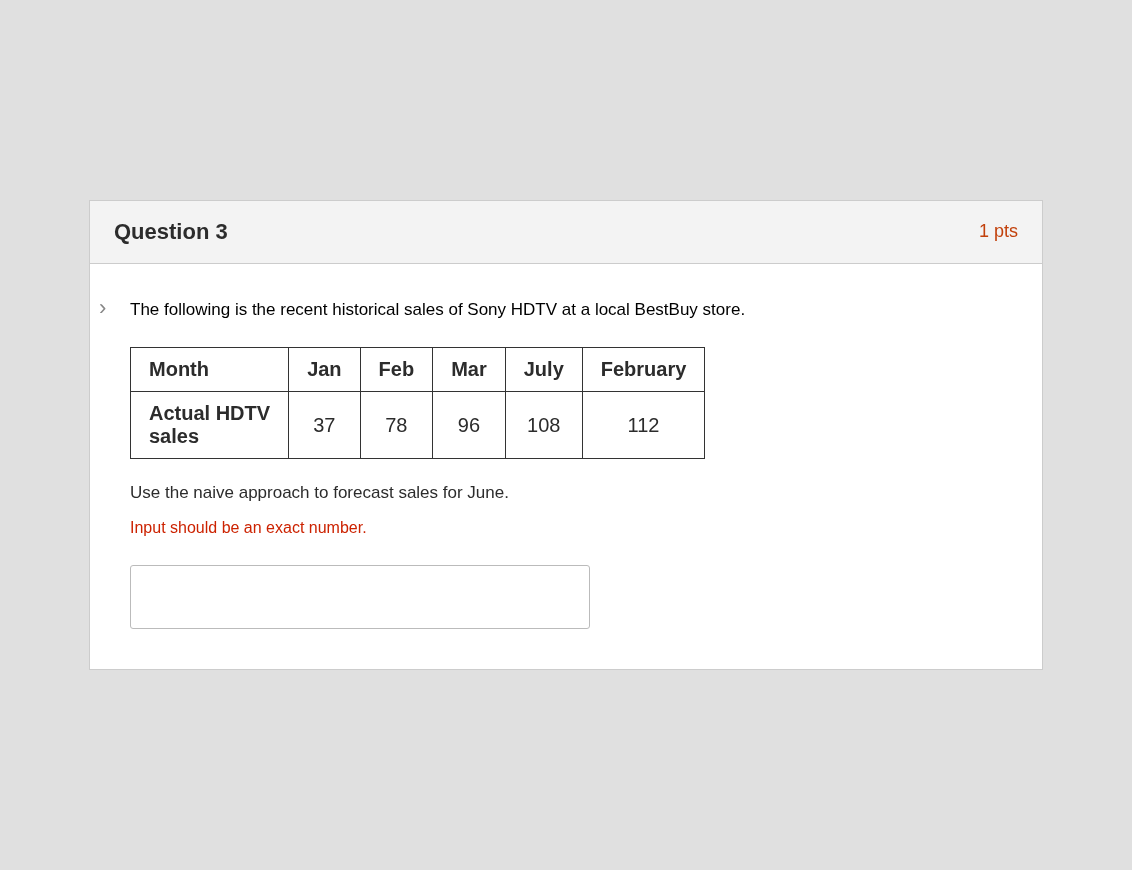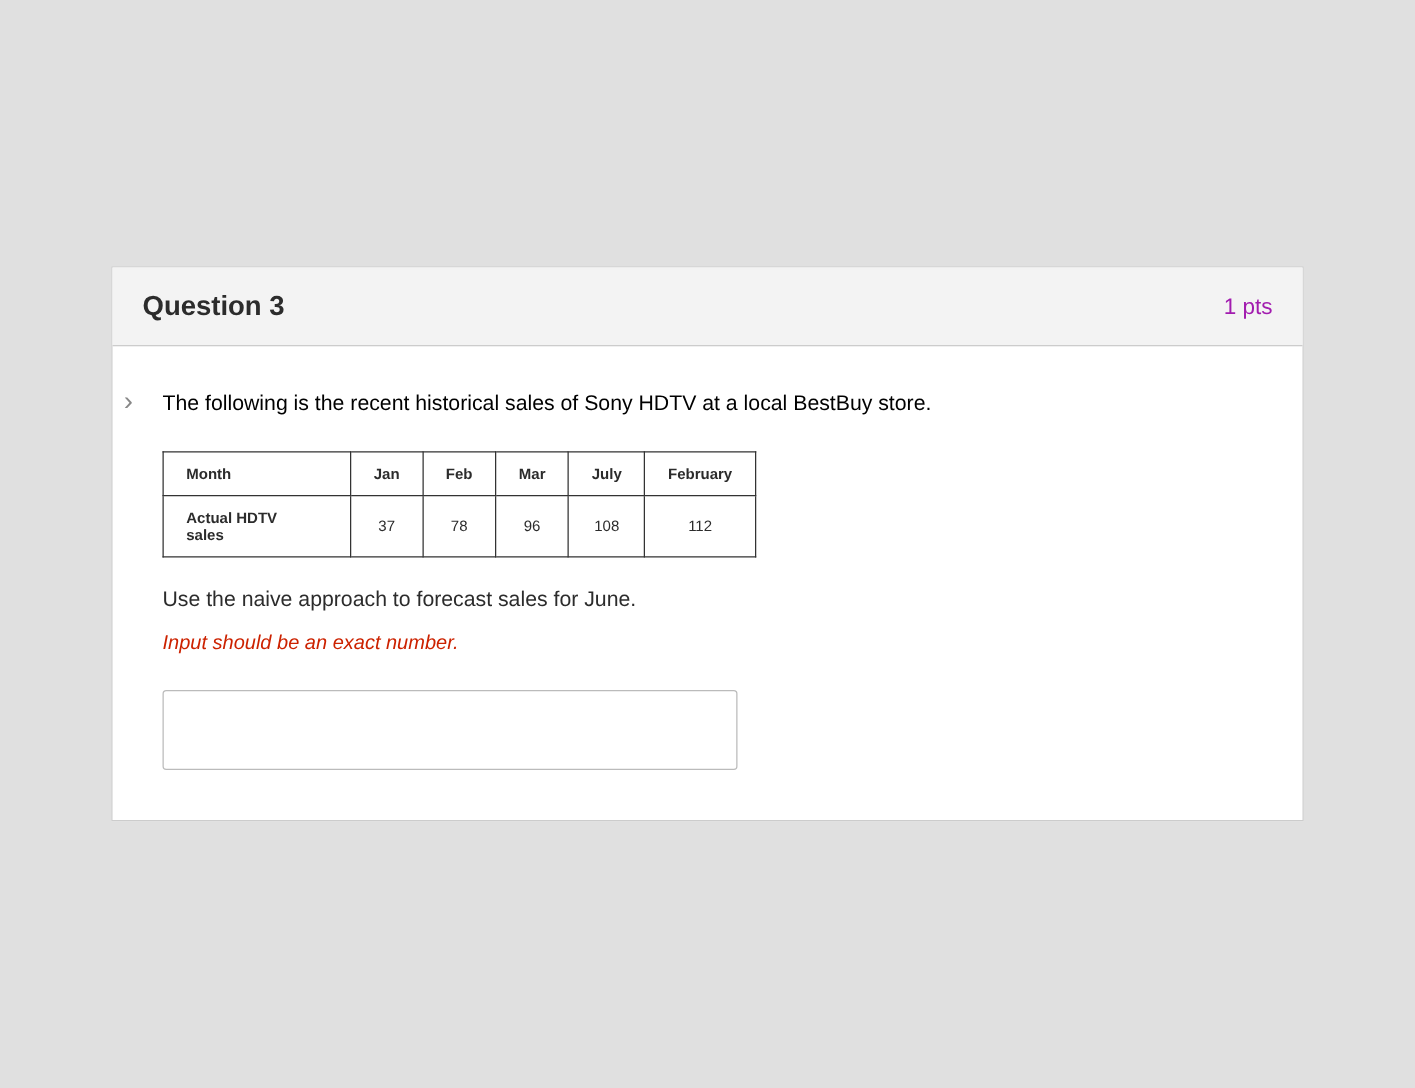--- a/index.html
+++ b/index.html
@@ -34,38 +34,38 @@
     }
 
     .question-title {
       font-size: 22px;
       font-weight: bold;
       color: #2c2c2c;
     }
 
     .question-points {
       font-size: 18px;
-      color: #a21caf;
+      color: #c2410c;
     }
 
     .question-body {
       padding: 32px 40px 40px 40px;
     }
 
     .question-text {
       font-size: 17px;
       color: #000000;
       line-height: 1.6;
       margin-bottom: 24px;
     }
 
     .data-table {
       border-collapse: collapse;
       margin-bottom: 24px;
-      font-size: 12px;
+      font-size: 20px;
       color: #2c2c2c;
     }
 
     .data-table th,
     .data-table td {
       border: 1px solid #333;
       padding: 10px 18px;
       text-align: center;
     }
 
@@ -84,21 +84,20 @@
     .forecast-text {
       font-size: 17px;
       color: #2c2c2c;
       margin-bottom: 16px;
       margin-top: 23px;
     }
 
     .input-hint {
       font-size: 16px;
       color: #cc2200;
-      font-style: italic;
       margin-bottom: 28px;
     }
 
     .answer-input {
       width: 460px;
       height: 64px;
       border: 1px solid #bbb;
       border-radius: 3px;
       font-size: 16px;
       padding: 8px 12px;

